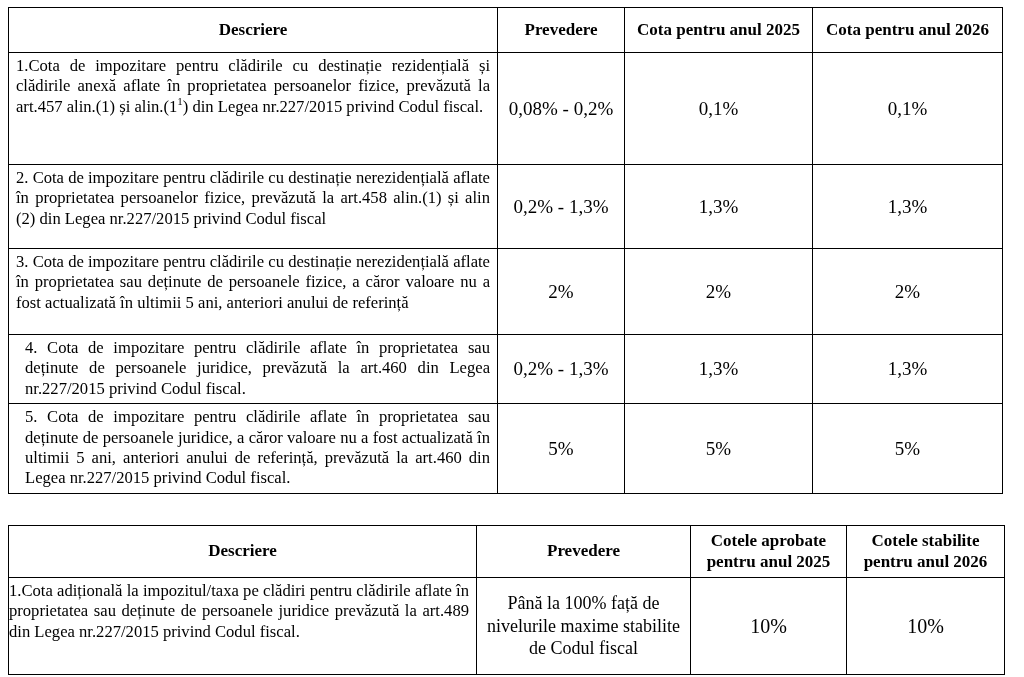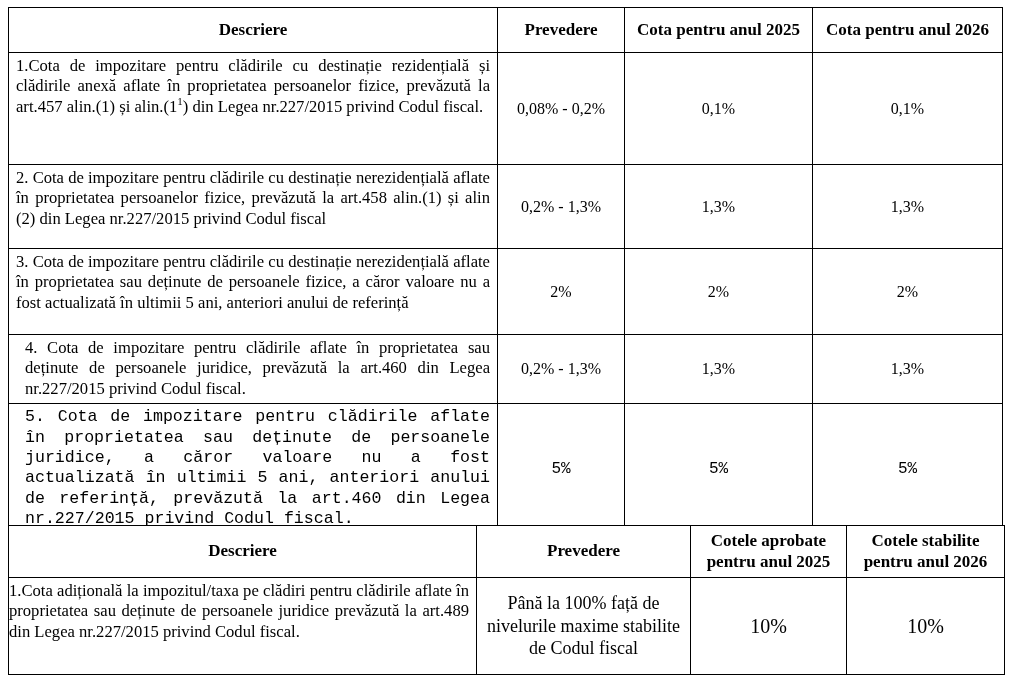--- a/index.html
+++ b/index.html
@@ -57,30 +57,30 @@
   #table-one td.desc {
     font-size: 16.6px;
     line-height: 1.23;
     text-align: justify;
     text-align-last: left;
     padding: 3px 7px 4px 7px;
     vertical-align: top;
     hyphens: none;
   }
   #table-one td.num {
-    font-size: 16px;
+    font-size: 19px;
     text-align: center;
     vertical-align: middle;
   }
 
   .r1 { height: 112px; }
   .r2 { height: 84px; margin-left: 35px; }
   .r3 { height: 86px; margin-left: 24px; }
   .r4 { height: 68px; }
-  .r5 { height: 86px; font-family: Liberation Mono, monospace; }
+  .r5 { height: 86px; }
 
   
   #table-one tr.r4 td.desc,
   #table-one tr.r5 td.desc { vertical-align: top; padding-left: 16px; }
 
   sup {
     font-size: 0.66em;
     vertical-align: super;
     line-height: 0;
   }

